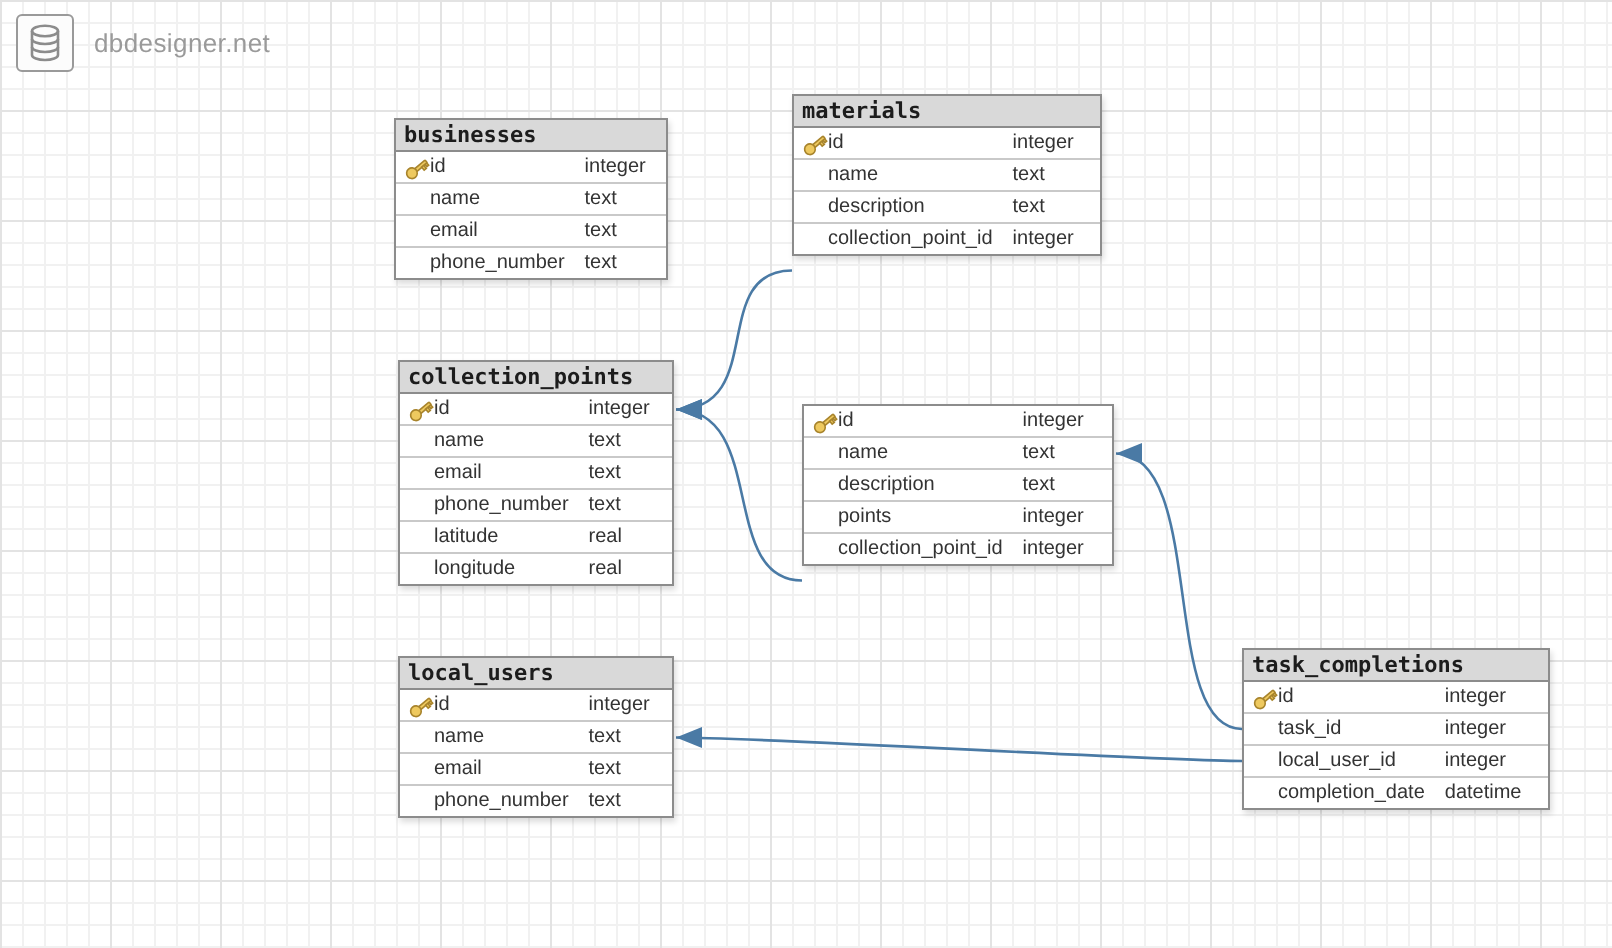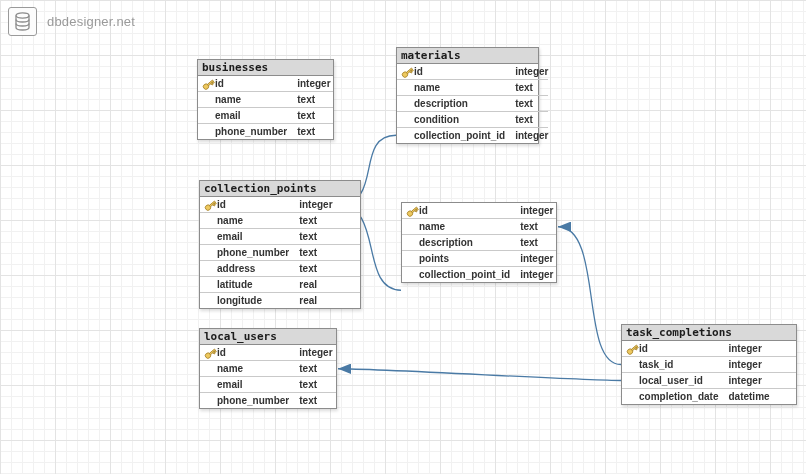--- a/index.html
+++ b/index.html
@@ -40,21 +40,21 @@
   }
   .db-table-header{
     background:#d9d9d9;
     border-bottom:1px solid #8c8c8c;
     font-family:"DejaVu Sans Mono",monospace;
     font-weight:bold;font-size:11px;color:#1c1c1c;
     height:15px;line-height:15px;
     padding:0 4px;
     white-space:nowrap;overflow:hidden;
   }
-  .db-rows{display:table;width:100%;border-collapse:collapse;font-weight:bold;}
+  .db-rows{display:table;width:100%;border-collapse:collapse;}
   .db-row{display:table-row;}
   .cell{display:table-cell;vertical-align:middle;height:15px;line-height:15px;white-space:nowrap;}
   .db-row + .db-row .cell{border-top:1px solid #c9c9c9;}
   .icon-cell{width:20px;padding-left:4px;}
   .name-cell{padding-right:10px;color:#333;}
   .type-cell{width:99%;color:#333;padding-right:0;}
   .icon-cell svg{display:block;margin-top:2px;}
   
   #connectors{
     position:absolute;left:0;top:0;width:806px;height:474px;
@@ -118,21 +118,21 @@
             <span class="cell name-cell">email</span>
             <span class="cell type-cell">text</span>
           </div>
           <div class="db-row">
             <span class="cell icon-cell"></span>
             <span class="cell name-cell">phone_number</span>
             <span class="cell type-cell">text</span>
           </div>
         </div>
       </div>
-      <div class="db-table" style="left: 396px; top: 47px; width: 143px;">
+      <div class="db-table" style="left: 396px; top: 47px; width: 155px;">
         <div class="db-table-header">materials</div>
         <div class="db-rows">
           <div class="db-row">
             <span class="cell icon-cell">
               <svg width="13" height="11" viewBox="0 0 14 12">
                 <g transform="rotate(-40 7 6)" fill="#eec95f" stroke="#a8842c" stroke-width="0.9">
                   <rect x="5.5" y="5.1" width="8" height="1.9" rx="0.5"></rect>
                   <rect x="9.6" y="6.8" width="1.5" height="2.2"></rect>
                   <rect x="12" y="6.8" width="1.2" height="1.7"></rect>
                   <circle cx="3.4" cy="6" r="2.9"></circle>
@@ -147,31 +147,26 @@
             <span class="cell name-cell">name</span>
             <span class="cell type-cell">text</span>
           </div>
           <div class="db-row">
             <span class="cell icon-cell"></span>
             <span class="cell name-cell">description</span>
             <span class="cell type-cell">text</span>
           </div>
           <div class="db-row">
             <span class="cell icon-cell"></span>
-            <span class="cell name-cell">condition</span>
-            <span class="cell type-cell">text</span>
-          </div>
-          <div class="db-row">
-            <span class="cell icon-cell"></span>
             <span class="cell name-cell">collection_point_id</span>
             <span class="cell type-cell">integer</span>
           </div>
         </div>
       </div>
-      <div class="db-table" style="left: 199px; top: 180px; width: 162px;">
+      <div class="db-table" style="left: 199px; top: 180px; width: 138px;">
         <div class="db-table-header">collection_points</div>
         <div class="db-rows">
           <div class="db-row">
             <span class="cell icon-cell">
               <svg width="13" height="11" viewBox="0 0 14 12">
                 <g transform="rotate(-40 7 6)" fill="#eec95f" stroke="#a8842c" stroke-width="0.9">
                   <rect x="5.5" y="5.1" width="8" height="1.9" rx="0.5"></rect>
                   <rect x="9.6" y="6.8" width="1.5" height="2.2"></rect>
                   <rect x="12" y="6.8" width="1.2" height="1.7"></rect>
                   <circle cx="3.4" cy="6" r="2.9"></circle>
@@ -187,25 +182,20 @@
             <span class="cell type-cell">text</span>
           </div>
           <div class="db-row">
             <span class="cell icon-cell"></span>
             <span class="cell name-cell">email</span>
             <span class="cell type-cell">text</span>
           </div>
           <div class="db-row">
             <span class="cell icon-cell"></span>
             <span class="cell name-cell">phone_number</span>
-            <span class="cell type-cell">text</span>
-          </div>
-          <div class="db-row">
-            <span class="cell icon-cell"></span>
-            <span class="cell name-cell">address</span>
             <span class="cell type-cell">text</span>
           </div>
           <div class="db-row">
             <span class="cell icon-cell"></span>
             <span class="cell name-cell">latitude</span>
             <span class="cell type-cell">real</span>
           </div>
           <div class="db-row">
             <span class="cell icon-cell"></span>
             <span class="cell name-cell">longitude</span>
@@ -278,21 +268,21 @@
             <span class="cell name-cell">email</span>
             <span class="cell type-cell">text</span>
           </div>
           <div class="db-row">
             <span class="cell icon-cell"></span>
             <span class="cell name-cell">phone_number</span>
             <span class="cell type-cell">text</span>
           </div>
         </div>
       </div>
-      <div class="db-table" style="left: 621px; top: 324px; width: 176px;">
+      <div class="db-table" style="left: 621px; top: 324px; width: 154px;">
         <div class="db-table-header">task_completions</div>
         <div class="db-rows">
           <div class="db-row">
             <span class="cell icon-cell">
               <svg width="13" height="11" viewBox="0 0 14 12">
                 <g transform="rotate(-40 7 6)" fill="#eec95f" stroke="#a8842c" stroke-width="0.9">
                   <rect x="5.5" y="5.1" width="8" height="1.9" rx="0.5"></rect>
                   <rect x="9.6" y="6.8" width="1.5" height="2.2"></rect>
                   <rect x="12" y="6.8" width="1.2" height="1.7"></rect>
                   <circle cx="3.4" cy="6" r="2.9"></circle>

